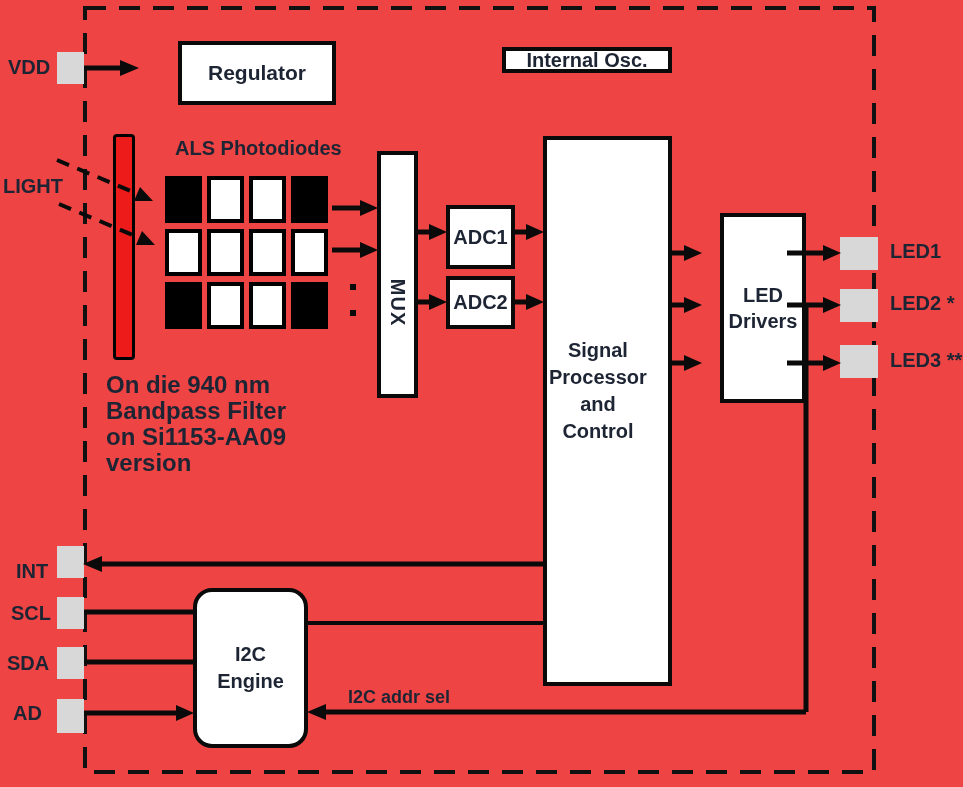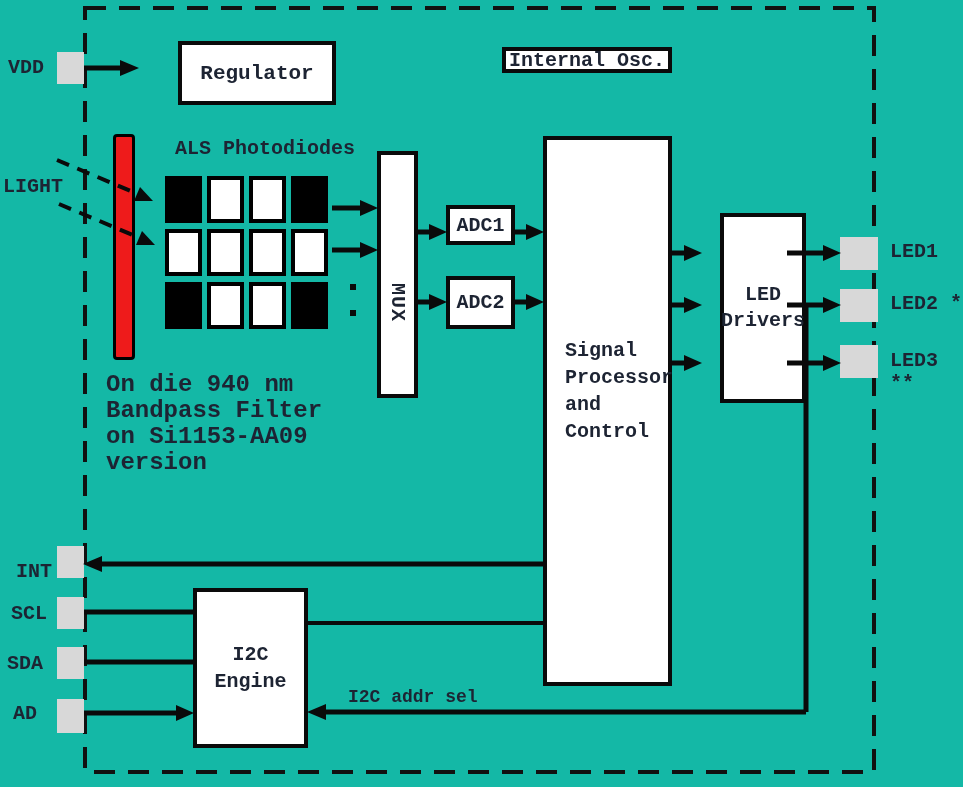--- a/index.html
+++ b/index.html
@@ -1,18 +1,18 @@
 <!DOCTYPE html>
 <html><head>
 <meta charset="utf-8">
 <style>
   html,body { margin:0; padding:0; background:#fff; }
   .canvas {
-    position:relative; width:963px; height:787px; background:#14b8a6;
-    font-family:Liberation Mono, monospace; color:#1d2433; overflow:hidden;
+    position:relative; width:963px; height:787px; background:#ef4444;
+    font-family:Liberation Sans, sans-serif; color:#1d2433; overflow:hidden;
   }
   svg.layer { position:absolute; left:0; top:0; pointer-events:none; }
 
   .pad { position:absolute; background:#d8d8d8; }
 
   .box {
     position:absolute; background:#ffffff; border:4px solid #0a0a0a; box-sizing:border-box;
     display:flex; align-items:center; justify-content:center;
     font-weight:bold; text-align:center;
   }
@@ -32,27 +32,27 @@
   .pd-cell { border:4px solid #000; box-sizing:border-box; background:#fff; }
   .pd-cell.black { background:#000; }
 
   .dot { position:absolute; width:6px; height:6px; background:#0a0a0a; }
 
   #regulator   { left:178px; top:41px;  width:158px; height:64px;  font-size:21px; }
   #internal-osc{ left:502px; top:47px;  width:170px; height:26px;  font-size:20px; }
   #mux         { left:377px; top:151px; width:41px;  height:247px; }
   #mux span    { transform:rotate(90deg); font-size:20px; letter-spacing:1px; }
   #mux         { padding-top:55px; }
-  #adc1        { left:446px; top:205px; width:69px;  height:40px;  font-size:20px; }
+  #adc1        { left:446px; top:205px; width:69px;  height:64px;  font-size:20px; }
   #adc2        { left:446px; top:276px; width:69px;  height:53px;  font-size:20px; }
   #sig-proc    { left:543px; top:136px; width:129px; height:550px;
                  align-items:flex-start; justify-content:flex-start;
-                 padding:197px 0 0 18px; font-size:20px; line-height:27px; text-align:left; }
+                 padding:197px 0 0 2px; font-size:20px; line-height:27px; text-align:center; }
   #led-drivers { left:701px; top:213px; width:86px;  height:190px; font-size:20px; line-height:26px;margin-left:19px; }
-  #i2c-engine  { left:193px; top:588px; width:115px; height:160px; font-size:20px; line-height:27px; }
+  #i2c-engine  { left:193px; top:588px; width:115px; height:160px; font-size:20px; line-height:27px;border-radius:19px; }
 
   .als-title   { position:absolute; left:175px; top:137px; font-weight:bold; font-size:20px; }
   .filter-note { position:absolute; left:106px; top:372px; font-weight:bold; font-size:24px; line-height:26px; }
   .addr-label  { position:absolute; left:348px; top:687px; font-weight:bold; font-size:18px; }
 </style>
 </head>
 <body>
 
 <div class="canvas">
 

